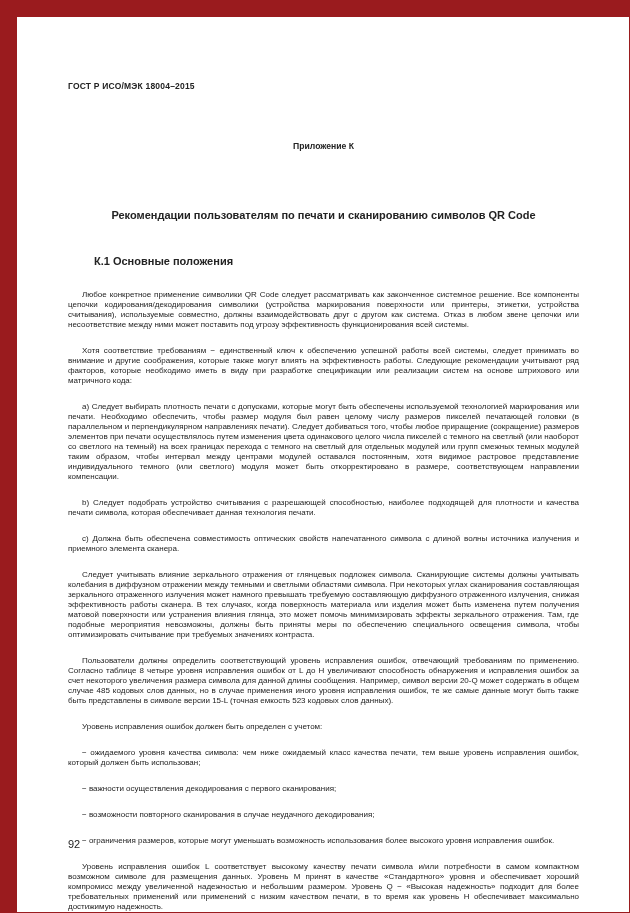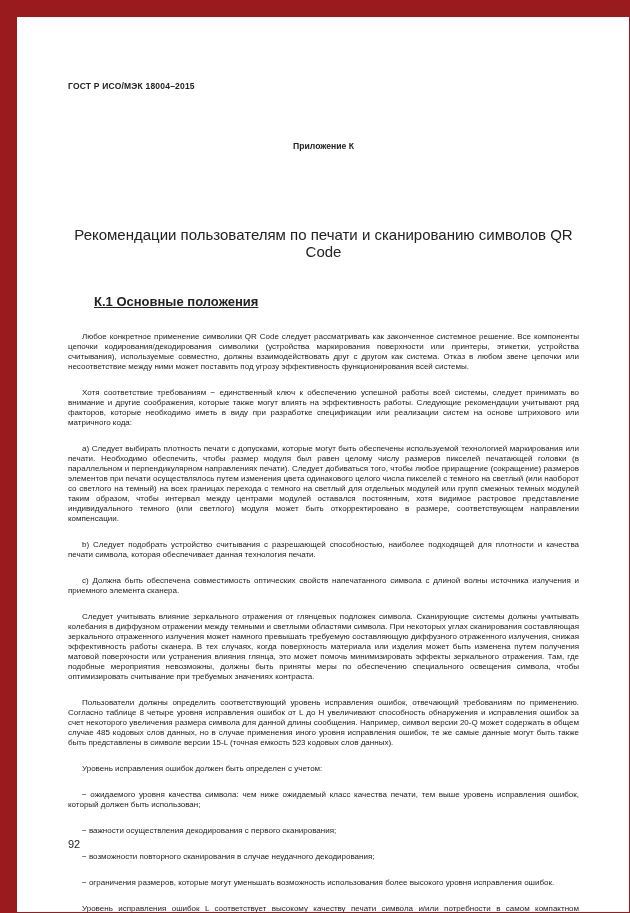--- a/index.html
+++ b/index.html
@@ -25,29 +25,28 @@
   }
   .annex {
     text-align: center;
     font-weight: bold;
     font-size: 8.6px;
     line-height: 11px;
     margin-top: 26px;
   }
   .doc-title {
     text-align: center;
-    font-weight: normal;
-    font-size: 15px;
-    margin-top: 50px;
+    font-weight: bold;
+    font-size: 11px;
+    margin-top: 33px;
   }
   .section-heading {
     font-weight: bold;
-    font-size: 13px;
+    font-size: 11px;
     margin: 18px 0 7px 26px;
-    text-decoration: underline;
   }
   p.body {
     font-size: 8px;
     line-height: 10px;
     text-align: justify;
     text-indent: 14px;
   }
   .page-number {
     position: absolute;
     left: 43px;

